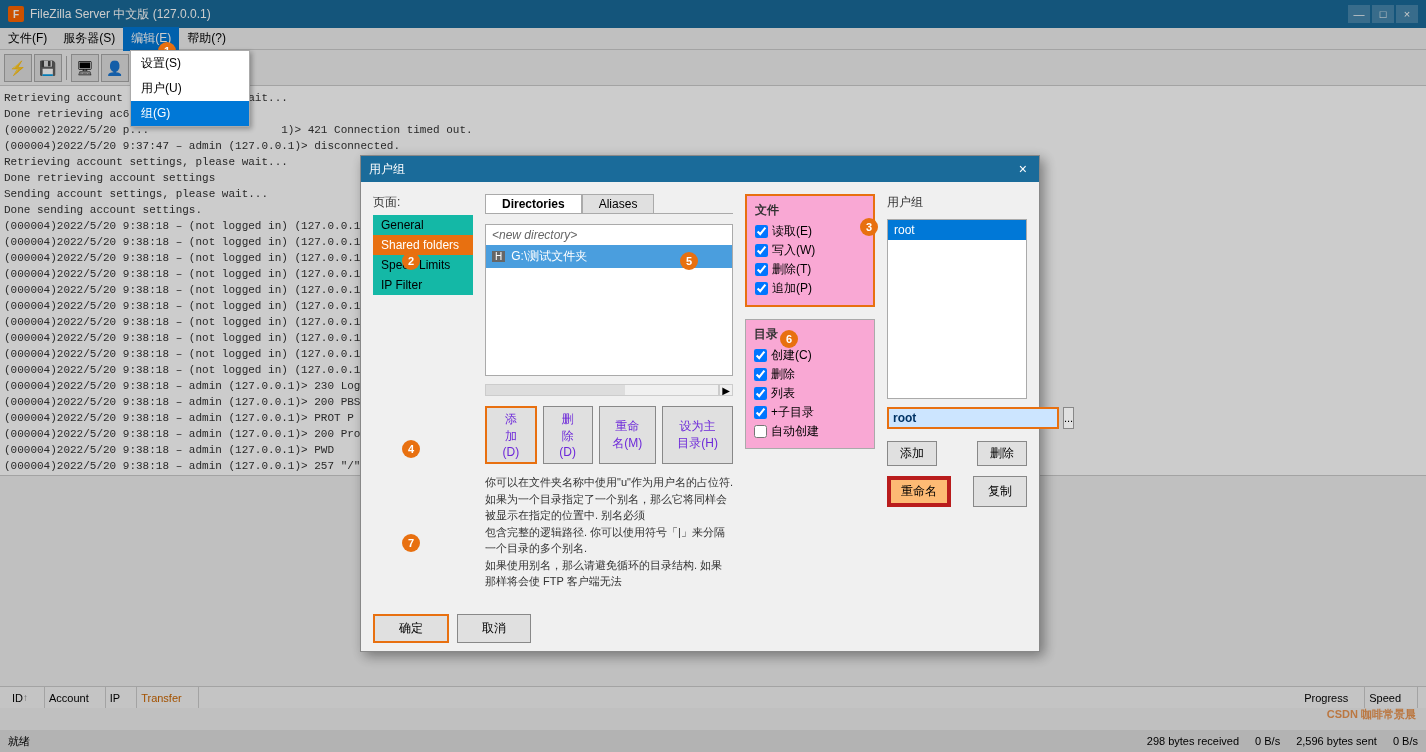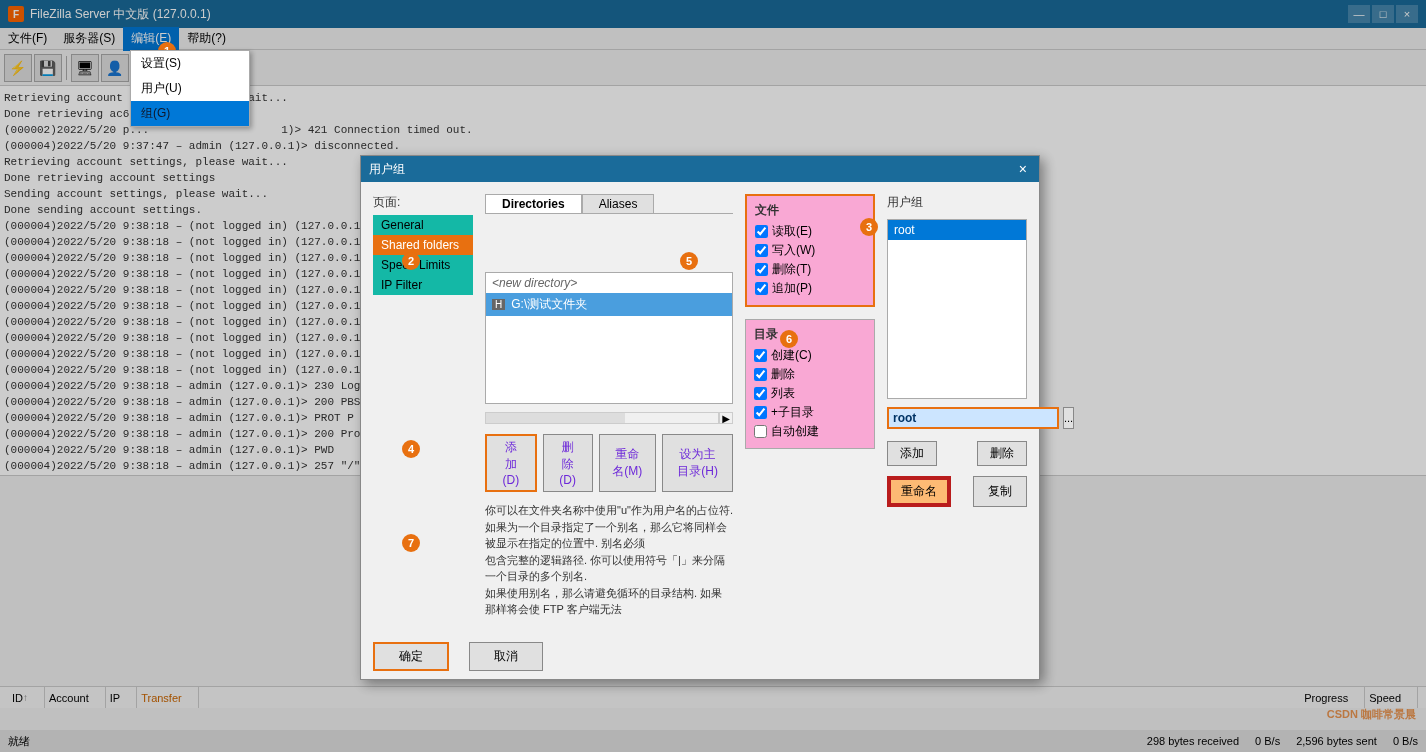--- a/index.html
+++ b/index.html
@@ -88,21 +88,21 @@
       min-width: 120px;
     }
     .dropdown-item {
       padding: 4px 20px 4px 10px;
       cursor: pointer;
       font-size: 12px;
       display: flex;
       align-items: center;
       gap: 4px;
     }
-    .dropdown-item.selected { background: #0078d7; color: #0f172a; }
+    .dropdown-item.selected { background: #0078d7; color: #ffffff; }
 
     
     .toolbar {
       background: #f0f0f0;
       height: 36px;
       display: flex;
       align-items: center;
       padding: 2px 4px;
       border-bottom: 1px solid #ccc;
       gap: 2px;
@@ -264,23 +264,22 @@
       border: 1px solid #aaa;
       border-bottom: none;
     }
     .dir-tab.active {
       background: white;
       font-weight: bold;
     }
     .dir-list {
       background: white;
       border: 1px solid #aaa;
-      height: 132px;
+      height: 152px;
       overflow-y: auto;
-      margin-top: 48px;
     }
     .dir-item {
       padding: 3px 6px;
       font-size: 12px;
       cursor: pointer;
       display: flex;
       align-items: center;
       gap: 4px;
     }
     .dir-item.new-dir { color: #666; font-style: italic; }
@@ -386,21 +385,21 @@
 
     
     .dialog-footer {
       padding: 8px 12px;
       display: flex;
       flex-direction: column;
       gap: 6px;
     }
     .footer-btns {
       display: flex;
-      gap: 20px;
+      gap: 8px;
     }
     .footer-btn {
       padding: 4px 20px;
       font-size: 12px;
       background: #e0e0e0;
       border: 1px solid #888;
       cursor: pointer;
     }
     .footer-btn.primary {
       border: 2px solid #e87010;

